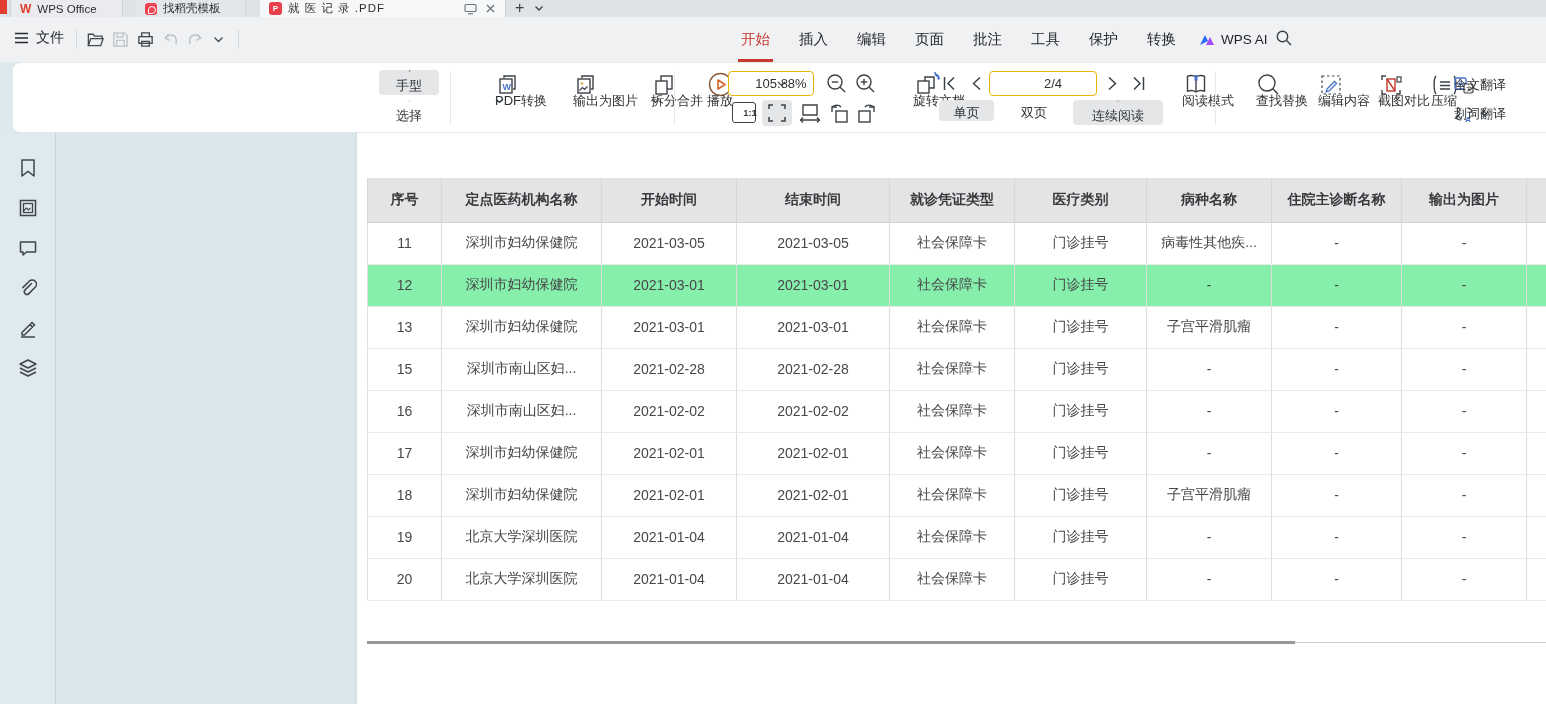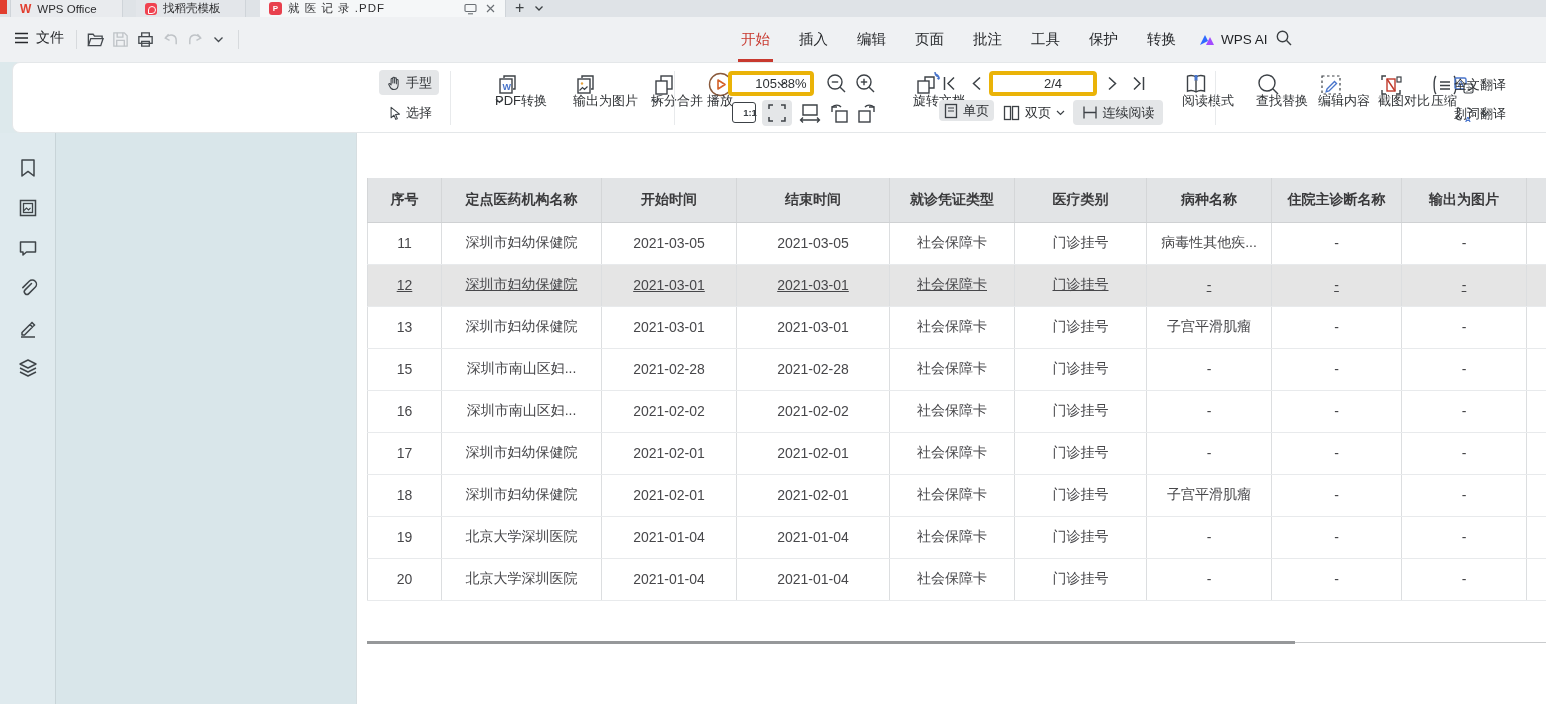--- a/index.html
+++ b/index.html
@@ -40,28 +40,28 @@
                height:3px; background:#c8392f; }
   .wpsai { position:absolute; left:1199px; top:0; height:45px; display:flex; align-items:center;
            gap:6px; font-size:13.5px; color:#1f2124; }
   .search-btn { position:absolute; left:1275px; top:12px; }
 
   
   .toolbar { position:absolute; left:12px; top:62px; width:1534px; height:71px; background:#fff;
              border:1px solid #e4e7e9; border-right:none; border-radius:8px 0 0 8px; }
   .toolbar * { position:absolute; }
   .pill { display:flex; align-items:center; justify-content:center; gap:5px; font-size:13px;
-          color:#2e3134; border-radius:4px; }
+          color:#2e3134; border-radius:4px;flex-direction:column; }
   .pill.sel { background:#e4e6e8; }
   .tb-div { width:1px; background:#e8eaec; top:8px; height:54px; }
   .tool-col { display:flex; position:absolute; flex-direction:column; align-items:center; top:5px; height:60px; }
   .tool-col .icw { position:static; height:33px; display:flex; align-items:center; }
   .tool-col .lbl { position:static; font-size:13px; color:#2e3134; display:flex; align-items:center; gap:3px; white-space:nowrap;}
   .combo { display:flex; align-items:center; justify-content:center; gap:6px; background:#fff;
-           border:4px solid #eab308; border-radius:4px; font-size:13px; color:#2e3134;padding-left:20px; }
+           border:1px solid #eab308; border-radius:4px; font-size:13px; color:#2e3134;padding-left:20px; }
   .navb { display:flex; align-items:center; justify-content:center; }
   .rstack { display:flex; align-items:center; gap:6px; font-size:13px; color:#2e3134; white-space:nowrap; }
 
   
   .viewer { position:absolute; left:0; top:133px; width:1546px; height:571px; background:#d9e6ea; }
   .side-rail { position:absolute; left:0; top:0; width:56px; height:571px; background:#dfeaee;
                border-right:1px solid #c8d4d8; }
   .rail-btn { position:absolute; left:17px; width:22px; height:22px; }
   .page { position:absolute; left:356px; top:0; width:1190px; height:571px; background:#fff;
           border-left:1px solid #d6dee1; }
@@ -69,21 +69,21 @@
   
   table.doc { border-collapse:collapse; table-layout:fixed; position:absolute; left:10px; top:45px;
               width:1180px; }
   table.doc th { height:44px; background:#e2e4e6; font-size:14px; font-weight:bold; color:#3a3a3c;
                  border-left:1px solid #d4d6d8; border-bottom:1px solid #cfd1d3; text-align:center;
                  overflow:hidden; white-space:nowrap; }
   table.doc td { height:42px; font-size:14px; color:#47474a; text-align:center;
                  border-left:1px solid #dcdee0; border-bottom:1px solid #e8eaec;
                  overflow:hidden; white-space:nowrap; }
   table.doc th:last-child, table.doc td:last-child { border-right:1px solid #dcdee0; }
-  tr.highlight td { background:#e5e5e5;text-decoration:underline; }
+  tr.highlight td { background:#86efac; }
   .table-bottom-dark { position:absolute; left:10px; top:508px; width:928px; height:3px; background:#96989a; }
   .table-bottom-light { position:absolute; left:938px; top:509px; width:562px; height:1px; background:#c9cbcd; }
 </style>
 </head>
 <body>
 
 <div class="app">
 
   <div class="tabbar">
     <div class="corner-red"></div>

